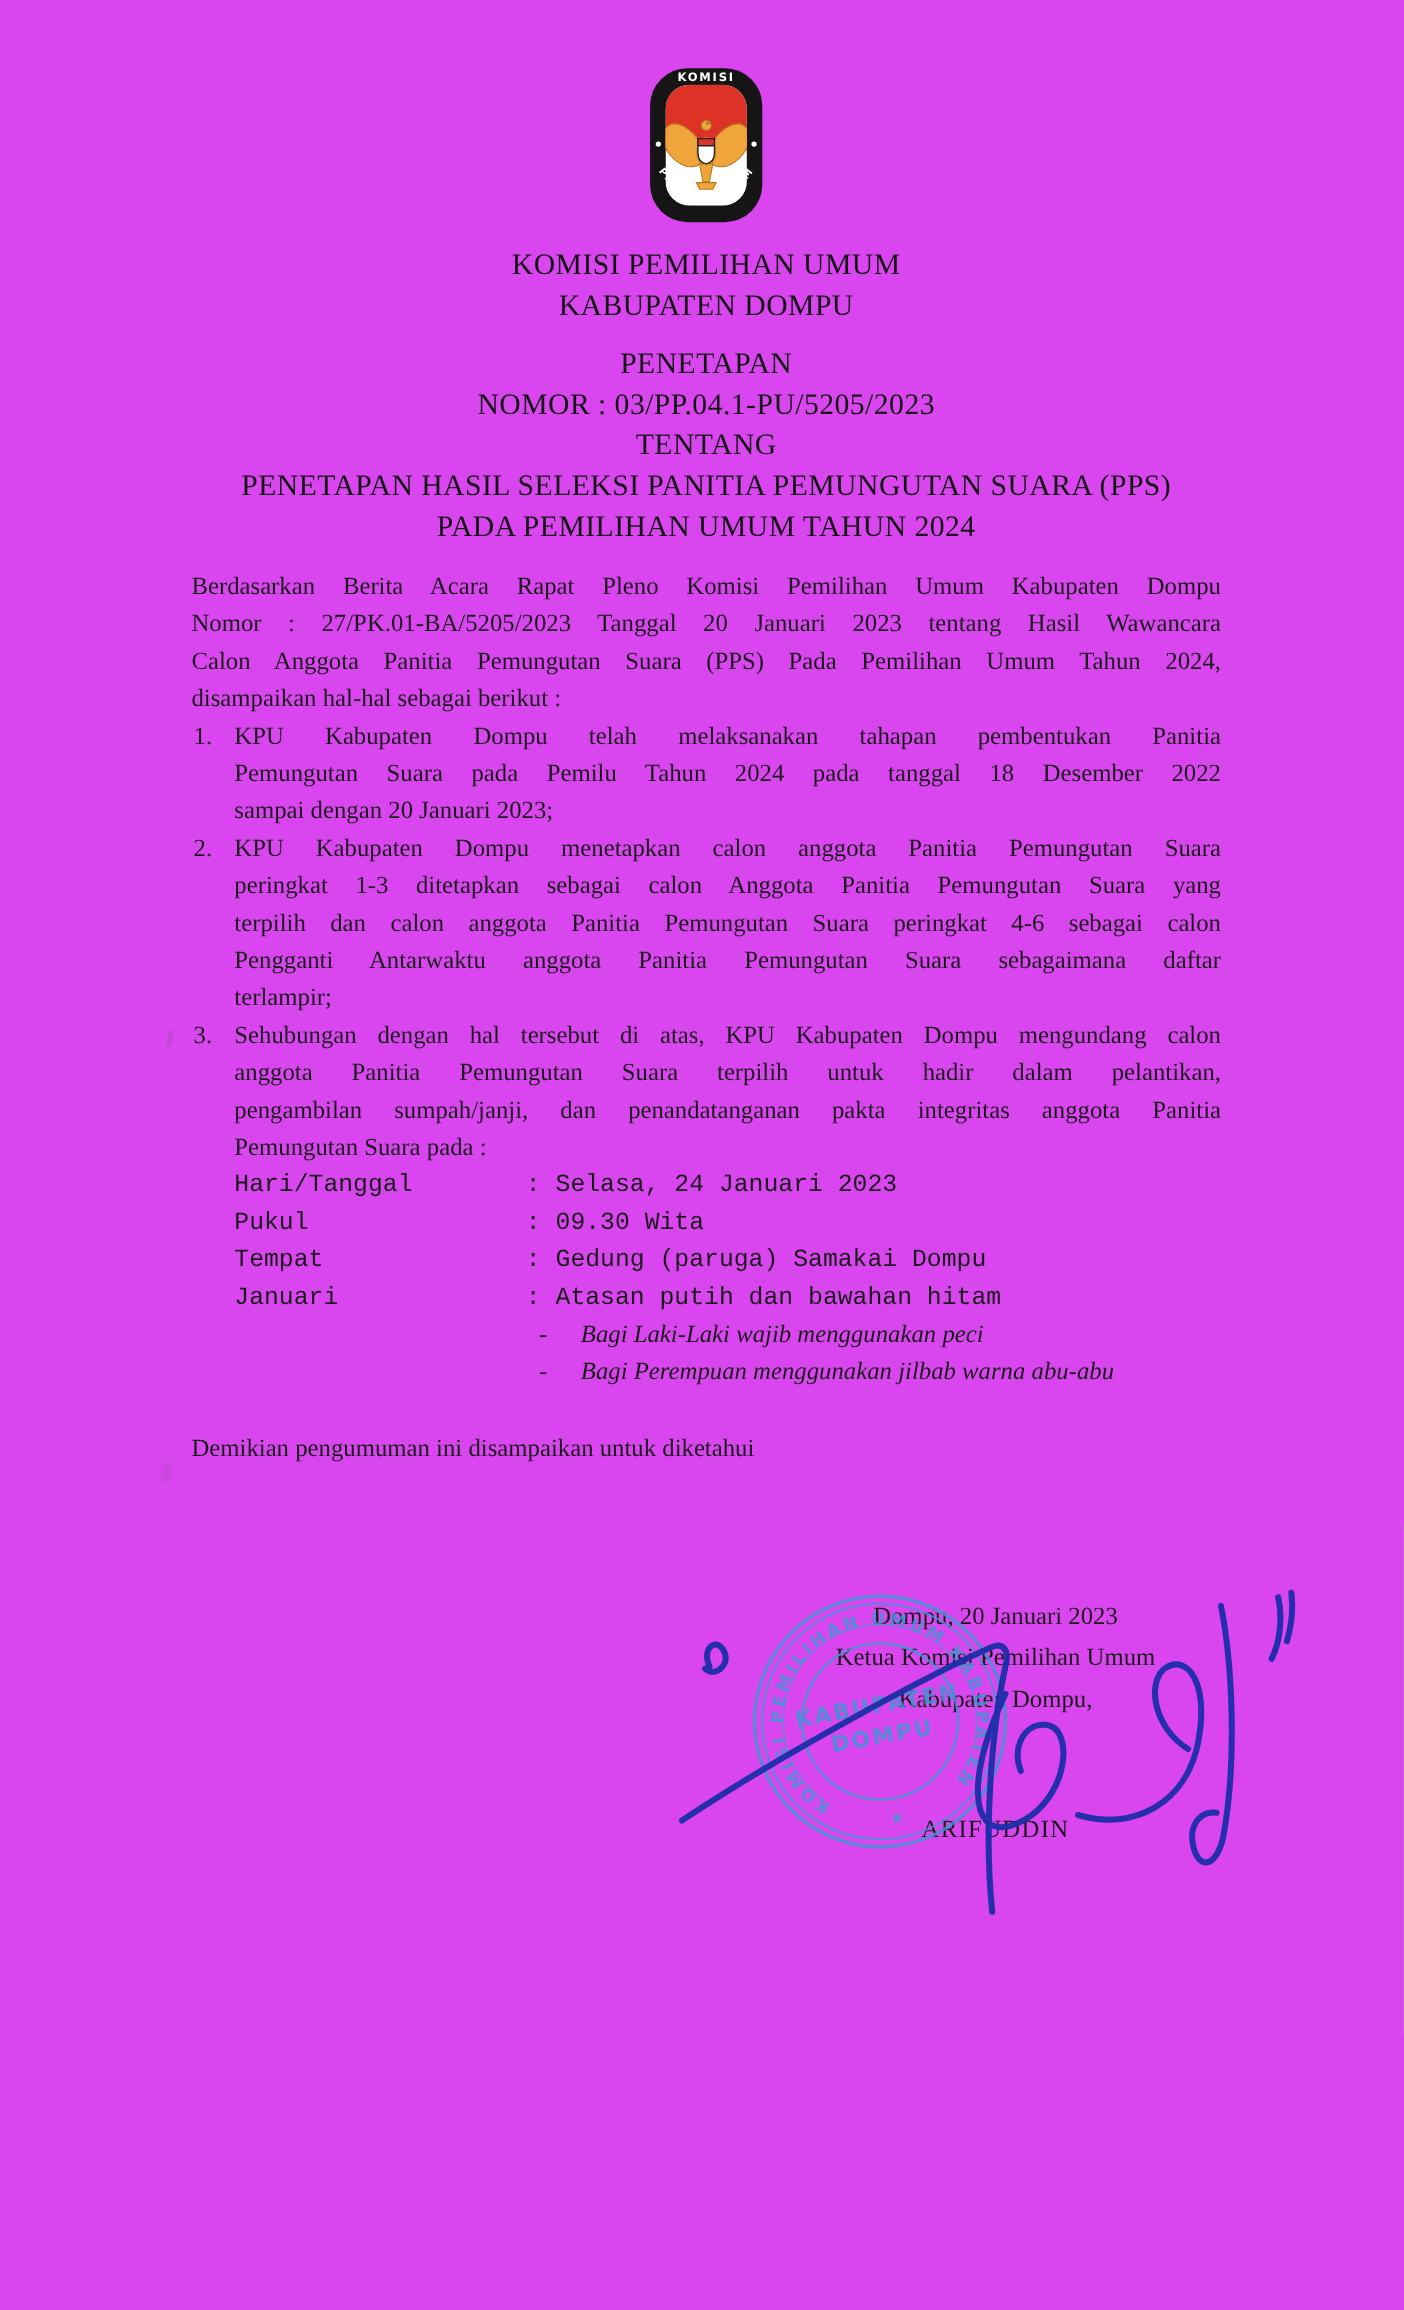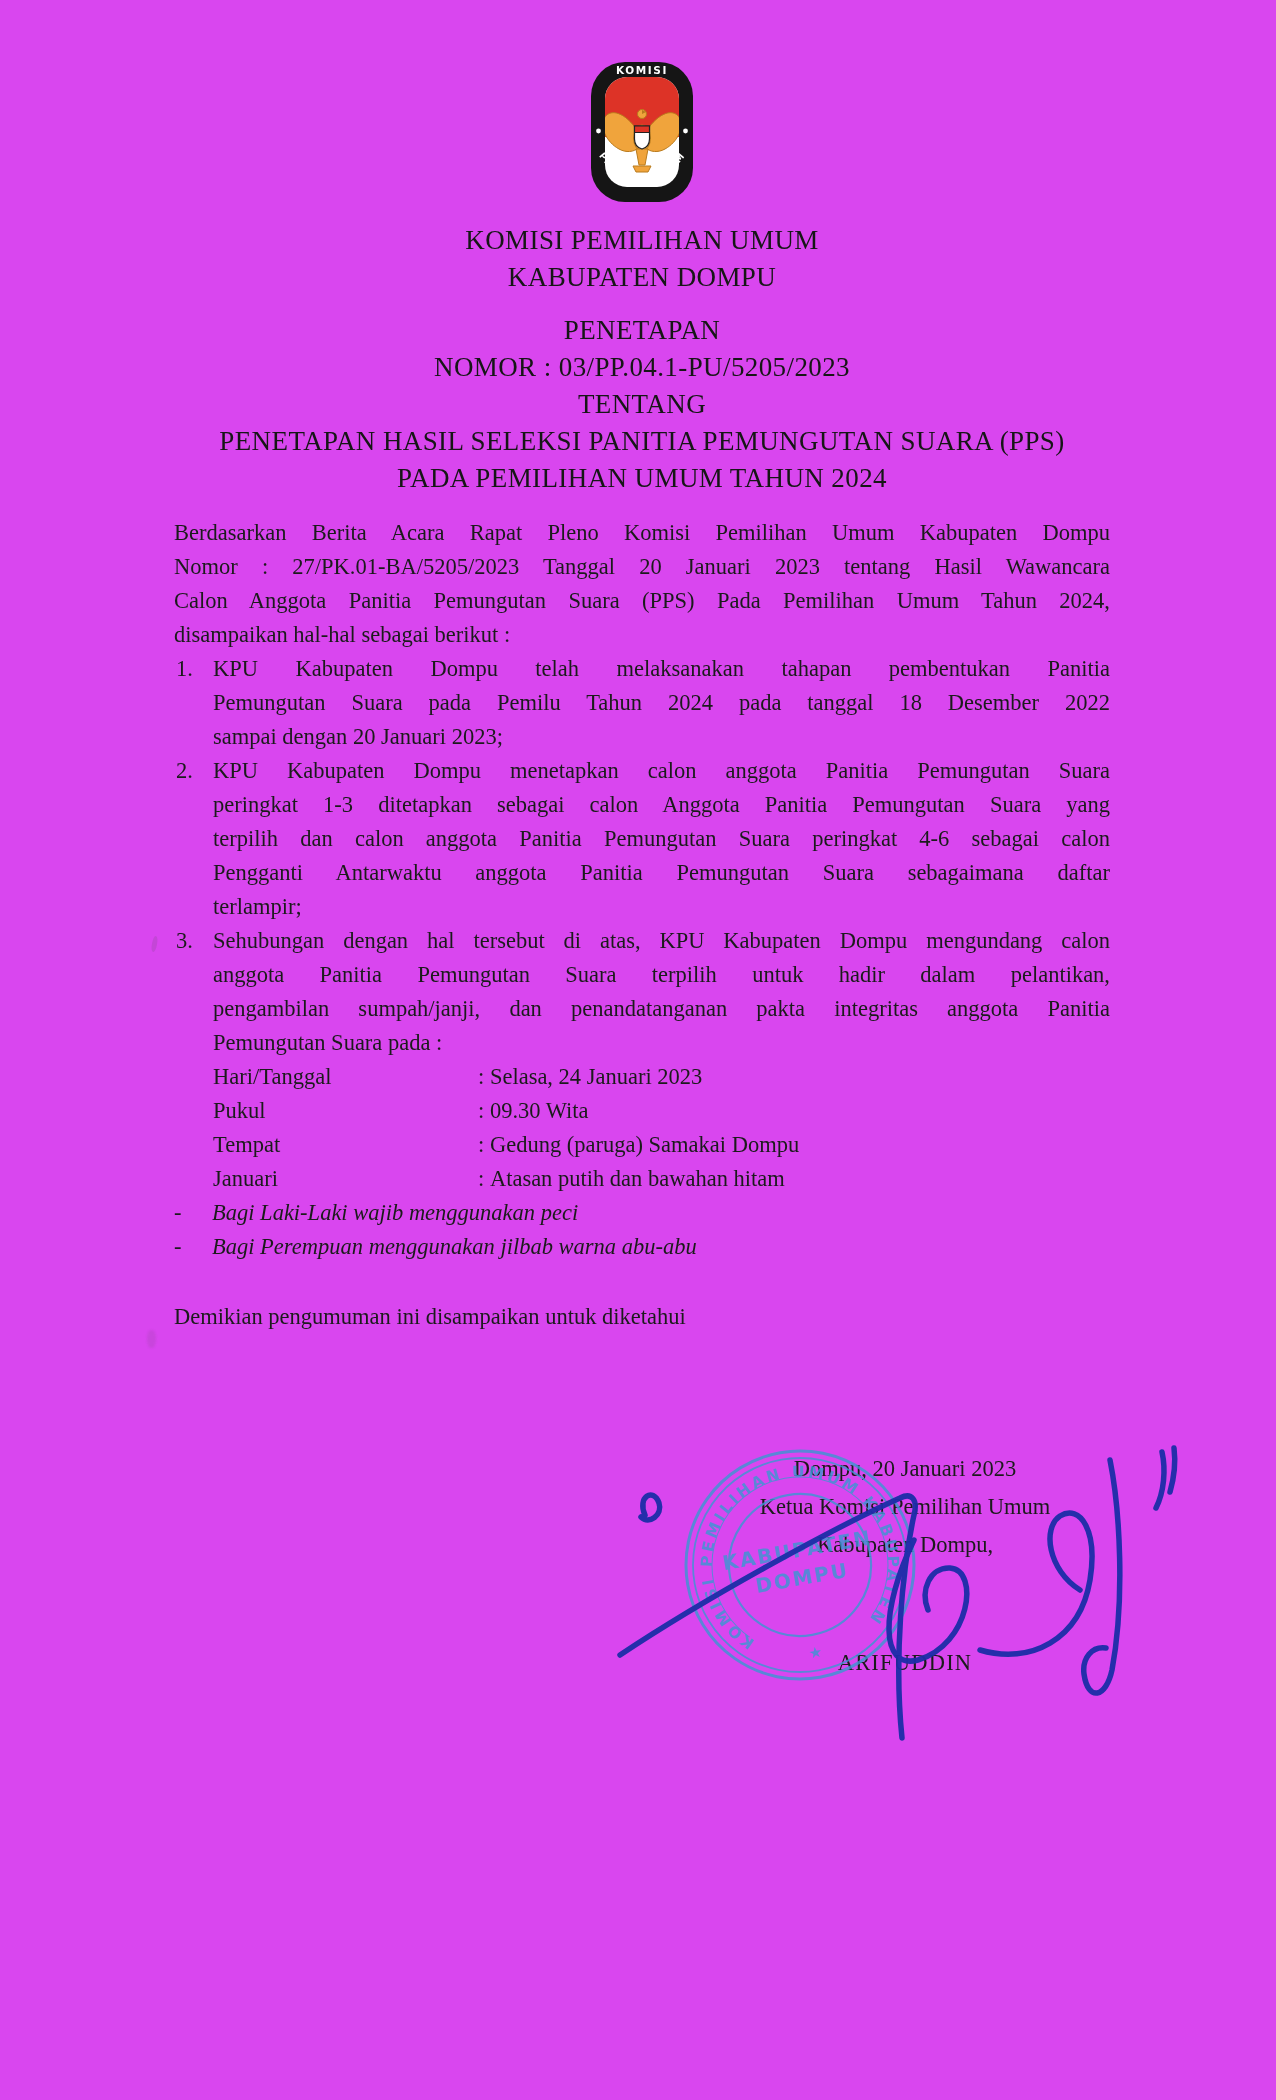--- a/index.html
+++ b/index.html
@@ -15,23 +15,23 @@
   .abs{position:absolute;}
   .center-col{position:absolute;left:174px;width:936px;text-align:center;}
   .hline{font-size:27px;line-height:37px;color:#161616;letter-spacing:.4px;white-space:nowrap;}
   .body-txt{font-size:22.5px;line-height:34px;color:#1b1b1b;}
   .jl{text-align:justify;text-align-last:justify;height:34px;overflow:hidden;}
   .jl::after{content:"";display:inline-block;width:100%;height:0;}
   .ll{text-align:left;height:34px;overflow:hidden;}
   .item{position:absolute;left:174px;width:936px;}
   .item .num{position:absolute;left:2px;top:0;width:36px;}
   .item .lines{margin-left:39px;}
-  .drow{margin-left:39px;height:34px;overflow:hidden;white-space:nowrap;}
+  .drow{margin-left:39px;height:34px;overflow:hidden;white-space:nowrap;font-family:Liberation Mono, monospace;}
   .dlabel{display:inline-block;width:265px;}
-  .note{height:34px;overflow:hidden;white-space:nowrap;}
+  .note{margin-left:316px;height:34px;overflow:hidden;white-space:nowrap;}
   .ndash{display:inline-block;width:38px;}
   .note .ntext{font-style:italic;}
   .sig-col{position:absolute;left:640px;width:530px;text-align:center;font-size:22.5px;line-height:38px;}
   .sig-name{position:absolute;left:640px;width:530px;text-align:center;font-size:22.5px;letter-spacing:1.2px;}
   .stamp-wrap{position:absolute;left:678px;top:1443px;width:244px;height:244px;opacity:.82;z-index:3;}
   .ink-wrap{position:absolute;left:550px;top:1420px;width:660px;height:360px;z-index:4;}
   .logo-wrap{position:absolute;left:589px;top:60px;width:106px;height:146px;}
   .artifact{position:absolute;border-radius:45%;}
   .a1{left:152px;top:936px;width:5px;height:16px;background:rgba(70,70,70,.14);transform:rotate(10deg);}
   .a2{left:147px;top:1330px;width:9px;height:18px;background:rgba(70,70,70,.10);filter:blur(1px);}

